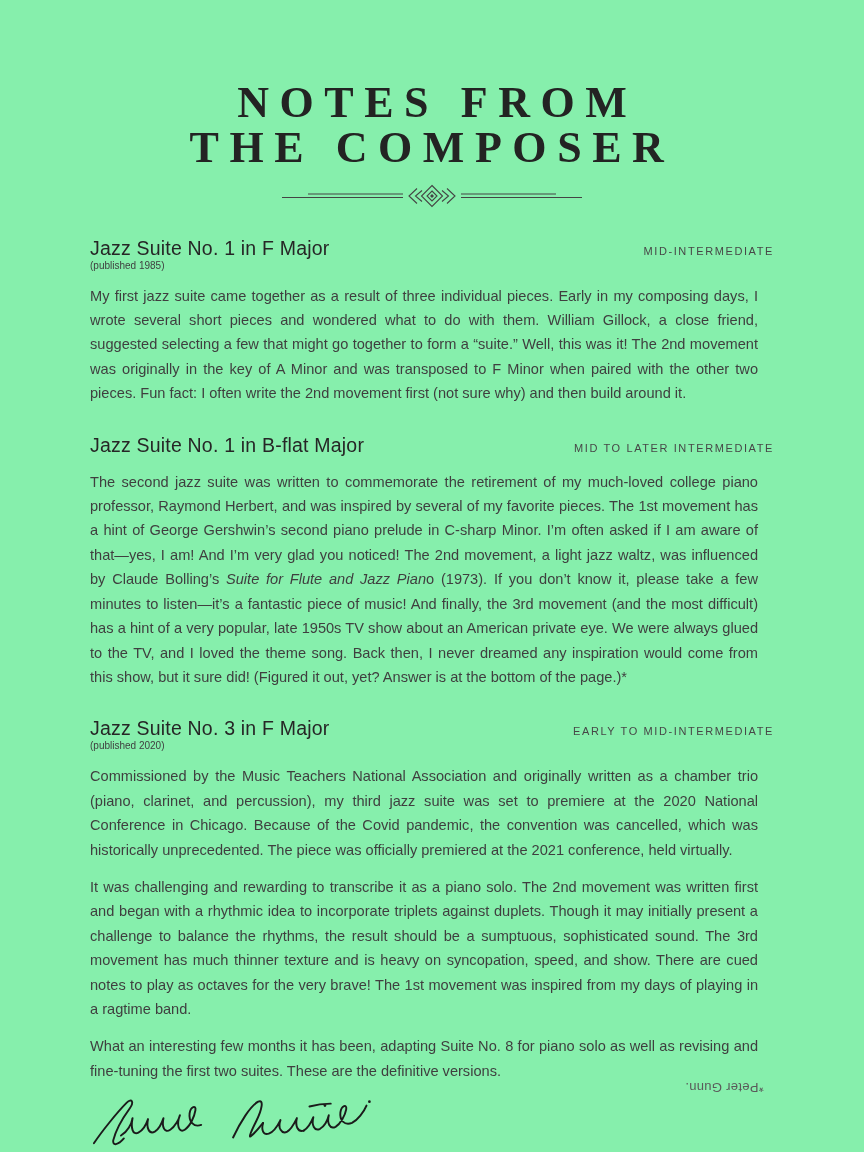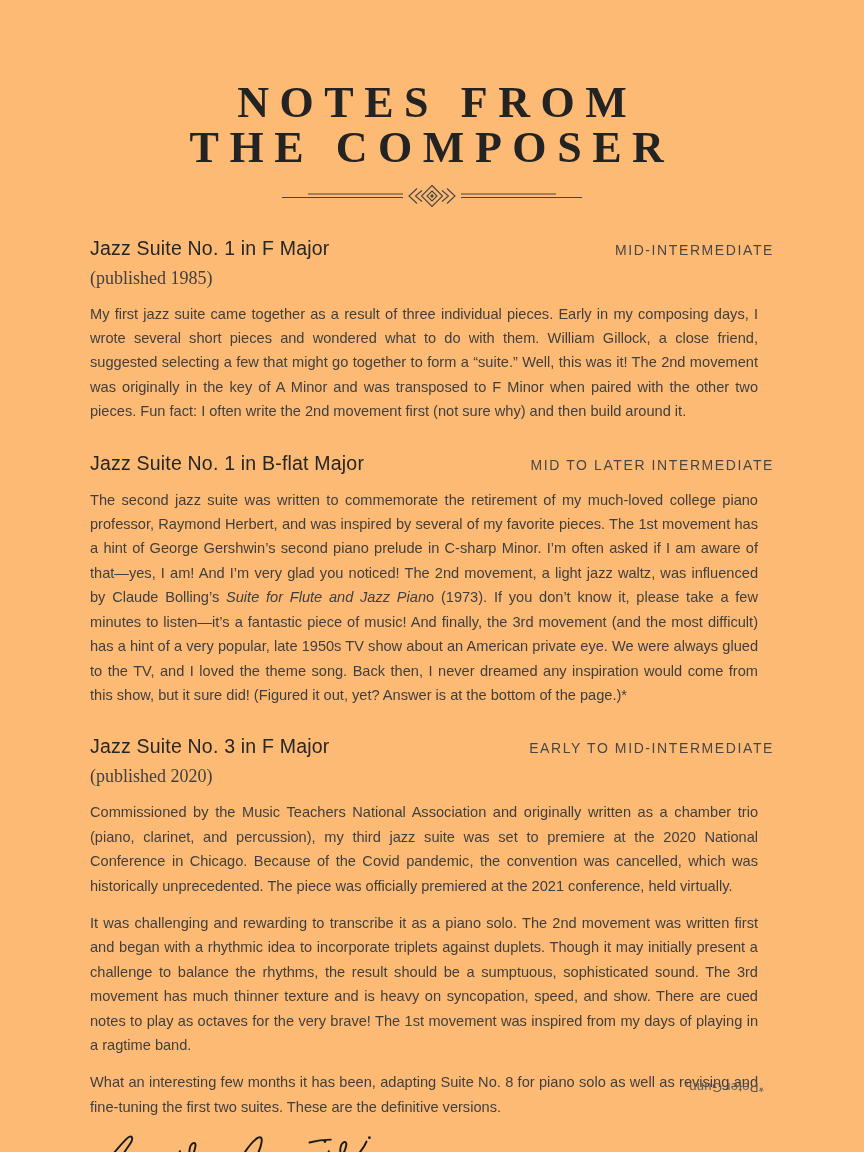--- a/index.html
+++ b/index.html
@@ -1,21 +1,21 @@
 <!DOCTYPE html>
 <html><head>
 <meta charset="utf-8">
 <style>
   html, body { margin: 0; padding: 0; background: #e8e8e8; }
   .page {
     position: relative;
     width: 864px;
     height: 1152px;
     margin: 0 auto;
-    background: #fdba74;
+    background: #86efac;
     box-sizing: border-box;
     padding: 80px 90px 0 90px;
     overflow: hidden;
     font-family: "Liberation Sans", sans-serif;
     color: #3f3f3f;
   }
 
   
   .doc-title {
     margin: 0 0 12px 0;
@@ -45,31 +45,30 @@
     justify-content: space-between;
     align-items: baseline;
   }
   .section-title {
     font-size: 19.5px;
     font-weight: 400;
     letter-spacing: 0.2px;
     color: #262626;
   }
   .section-level {
-    font-size: 14px;
+    font-size: 11px;
     letter-spacing: 1.6px;
     color: #474747;
     white-space: nowrap;
     text-align: right;
   }
   .section-pub {
-    margin-top: 8px;
-    font-size: 18px;
+    margin-top: 0;
+    font-size: 10px;
     color: #3f3f3f;
-    font-family: Liberation Serif, serif;
   }
   .body-text {
     margin: 13px 16px 0 0;
     font-size: 14.6px;
     line-height: 24.4px;
     text-align: justify;
     color: #3f3f3f;
   }
   .italic { font-style: italic; }
 

